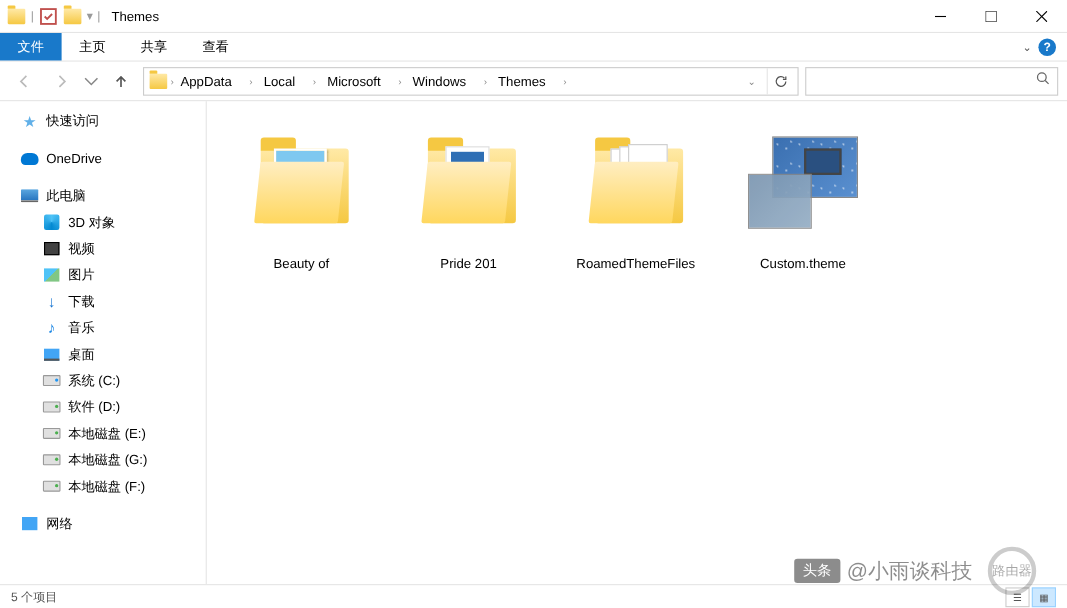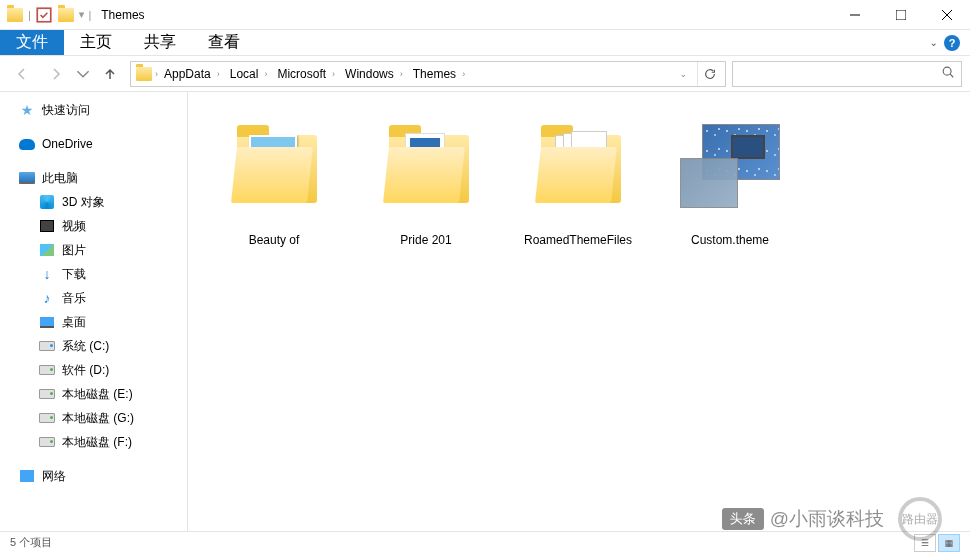--- a/index.html
+++ b/index.html
@@ -12,34 +12,34 @@
 .folder-mini { width: 16px; height: 14px; background: linear-gradient(#ffe9a6, #f5c842); border-radius: 1px; position: relative; }
 .folder-mini::before { content: ""; position: absolute; top: -3px; left: 0; width: 7px; height: 3px; background: #f5c842; border-radius: 1px 1px 0 0; }
 .qat-sep { color: #999; font-size: 11px; }
 .title-text { font-size: 12px; color: #000; margin-left: 6px; }
 .win-controls { margin-left: auto; display: flex; }
 .win-btn { width: 46px; height: 30px; display: flex; align-items: center; justify-content: center; cursor: pointer; }
 .win-btn svg { width: 10px; height: 10px; }
 
 
 .ribbon { height: 26px; background: #fff; display: flex; align-items: stretch; border-bottom: 1px solid #e5e5e5; }
-.ribbon-tab { padding: 0 16px; font-size: 16px; display: flex; align-items: center; cursor: pointer; }
+.ribbon-tab { padding: 0 16px; font-size: 12px; display: flex; align-items: center; cursor: pointer; }
 .ribbon-tab.file { background: #1979ca; color: #fff; }
 .ribbon-right { margin-left: auto; display: flex; align-items: center; padding-right: 10px; gap: 6px; }
 .chevron-icon { color: #555; font-size: 10px; }
 .help-icon { width: 16px; height: 16px; border-radius: 50%; background: #1979ca; color: #fff; font-size: 11px; display: flex; align-items: center; justify-content: center; font-weight: bold; }
 
 
 .addr-row { height: 36px; display: flex; align-items: center; padding: 4px 8px; gap: 6px; border-bottom: 1px solid #e5e5e5; }
 .nav-btn { width: 28px; height: 28px; display: flex; align-items: center; justify-content: center; color: #555; cursor: pointer; border-radius: 2px; }
 .nav-btn.disabled { color: #bbb; }
 .nav-btn svg { width: 16px; height: 16px; }
 .addr-box { flex: 1; height: 26px; border: 1px solid #ccc; display: flex; align-items: center; padding: 0 4px; gap: 2px; background: #fff; }
 .addr-folder { width: 18px; height: 18px; display: flex; align-items: center; justify-content: center; }
-.crumb { font-size: 12px; color: #000; padding: 2px 4px; display: flex; align-items: center; gap: 6px; cursor: pointer; }
+.crumb { font-size: 12px; color: #000; padding: 2px 4px; display: flex; align-items: center; gap: 16px; cursor: pointer; }
 .crumb-sep { color: #888; font-size: 9px; }
 .addr-right { margin-left: auto; display: flex; align-items: center; gap: 6px; padding-right: 4px; }
 .refresh-btn { width: 24px; height: 24px; border-left: 1px solid #e5e5e5; display: flex; align-items: center; justify-content: center; margin-left: 4px; }
 .search-box { width: 230px; height: 26px; border: 1px solid #ccc; display: flex; align-items: center; padding: 0 6px; }
 .search-box input { border: none; outline: none; flex: 1; font-size: 12px; }
 .search-ico { color: #666; }
 
 
 .main { display: flex; height: 440px; }
 

